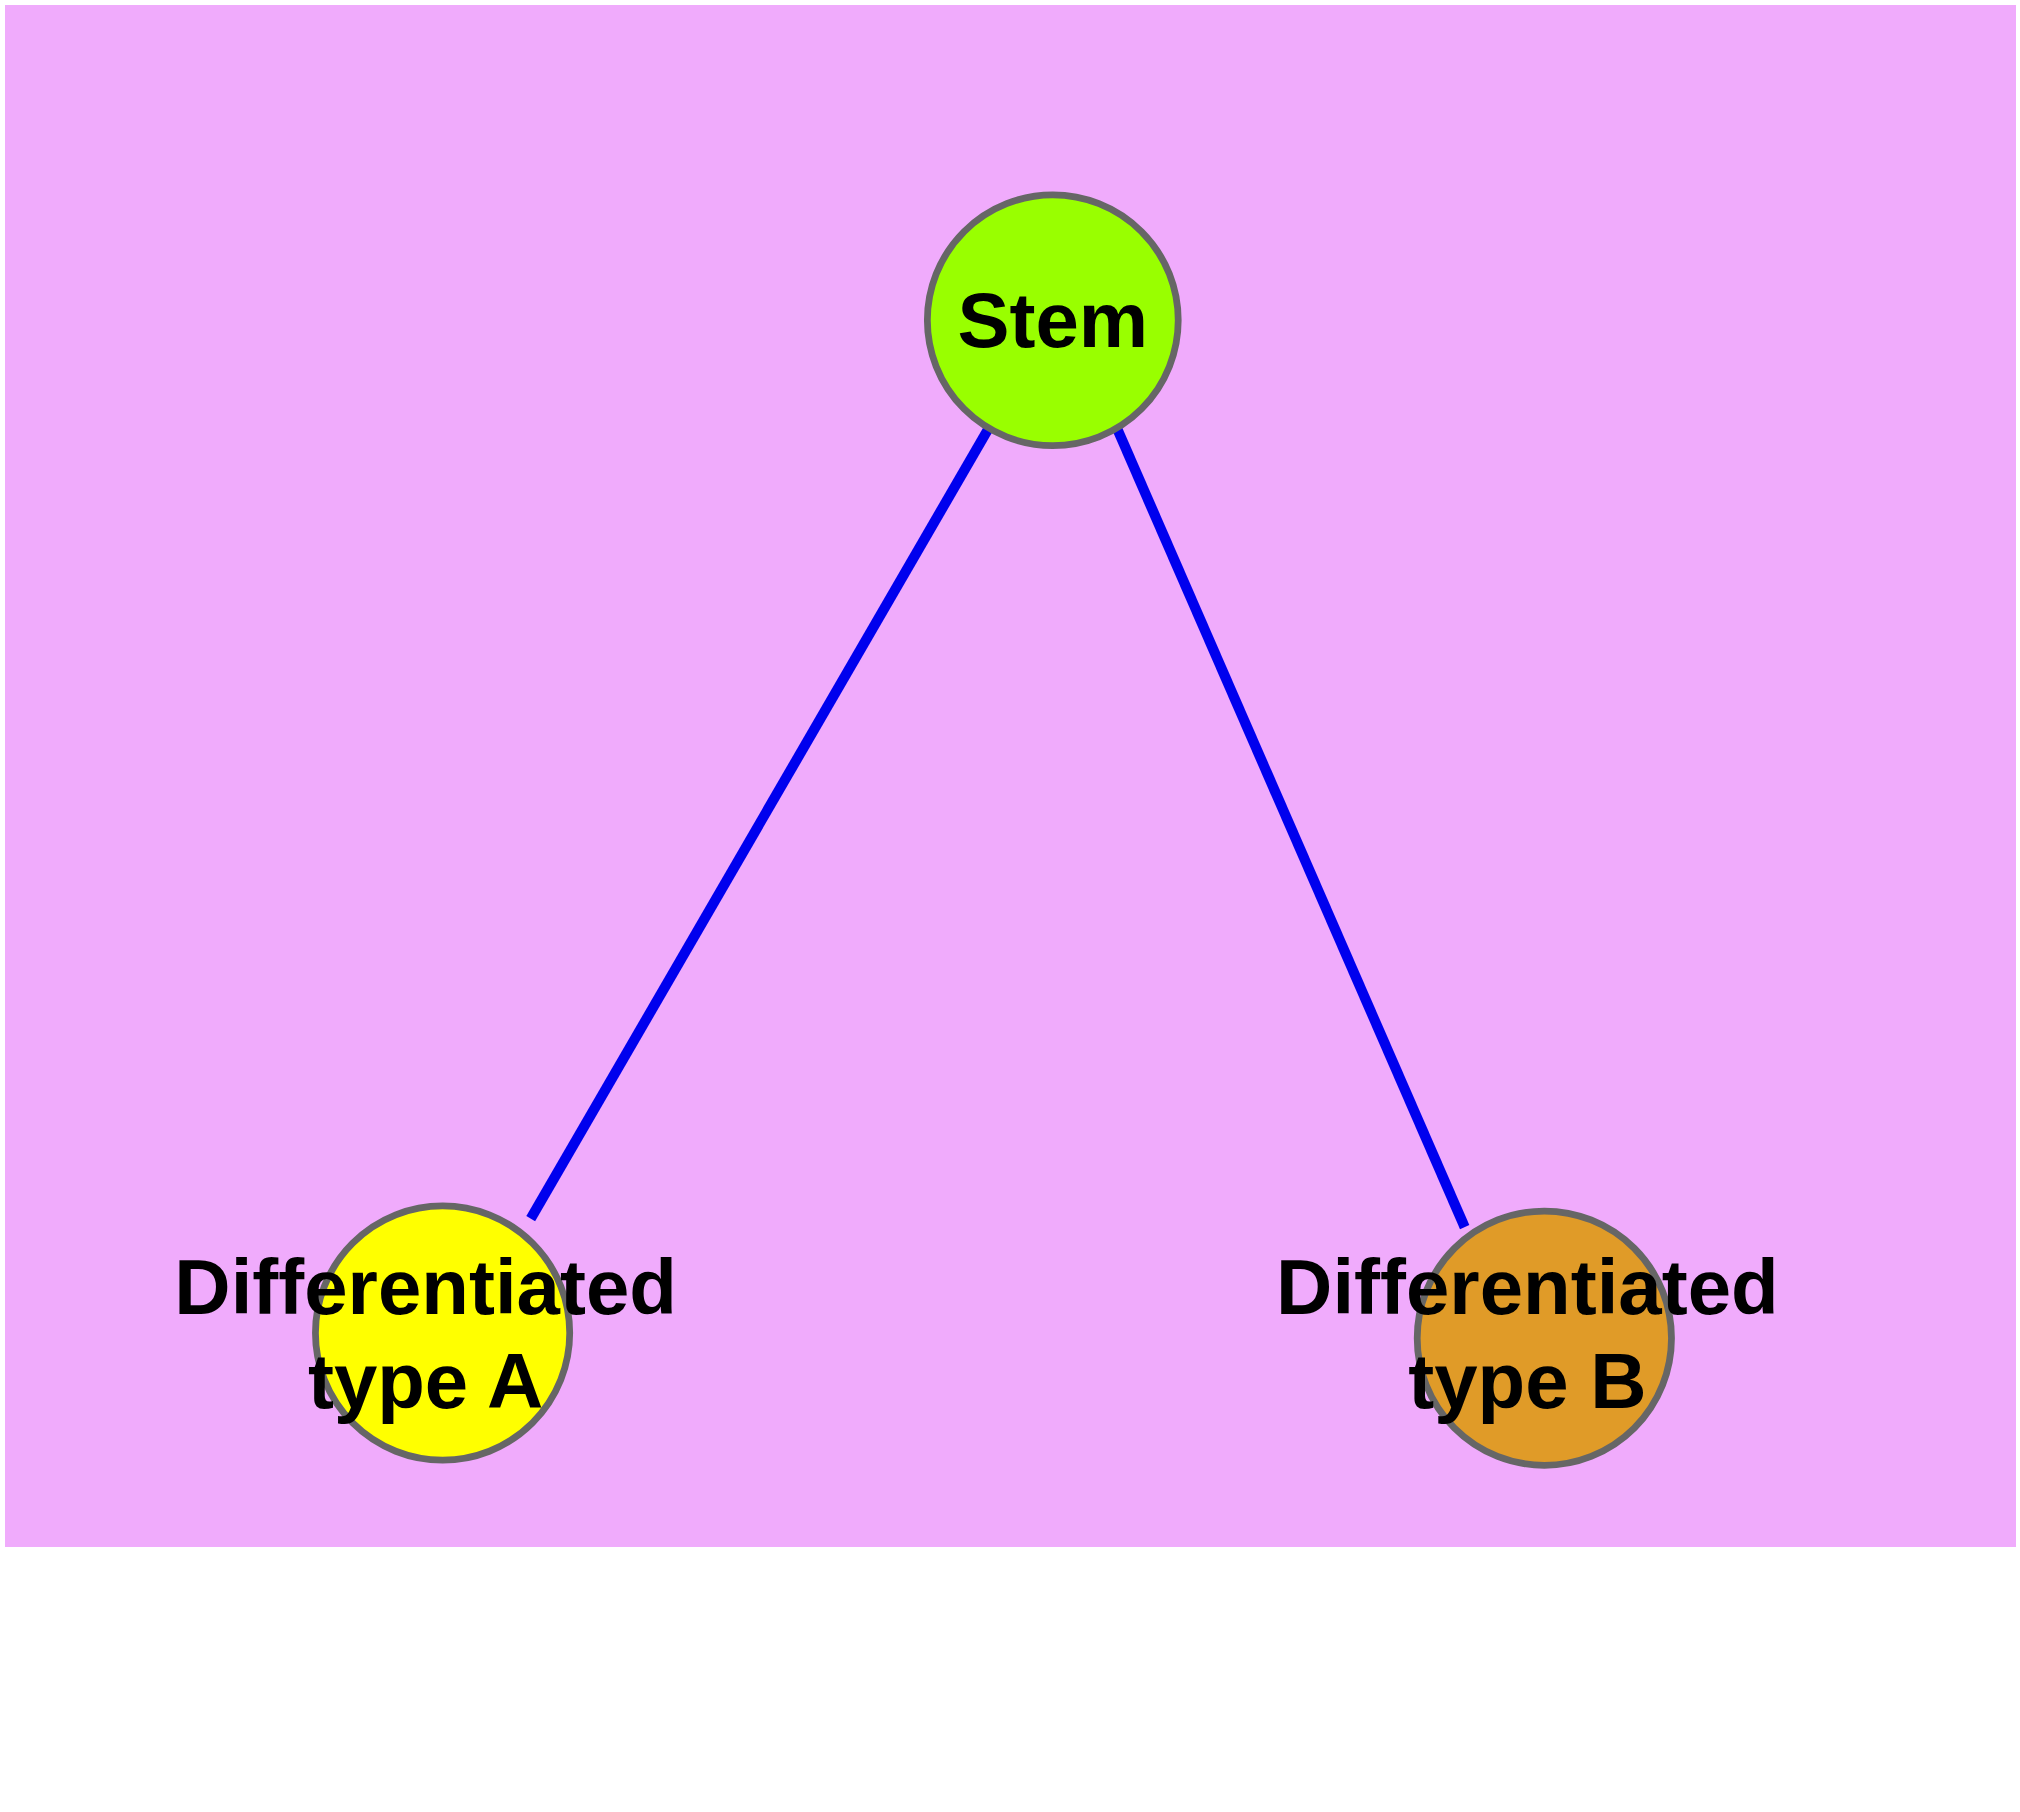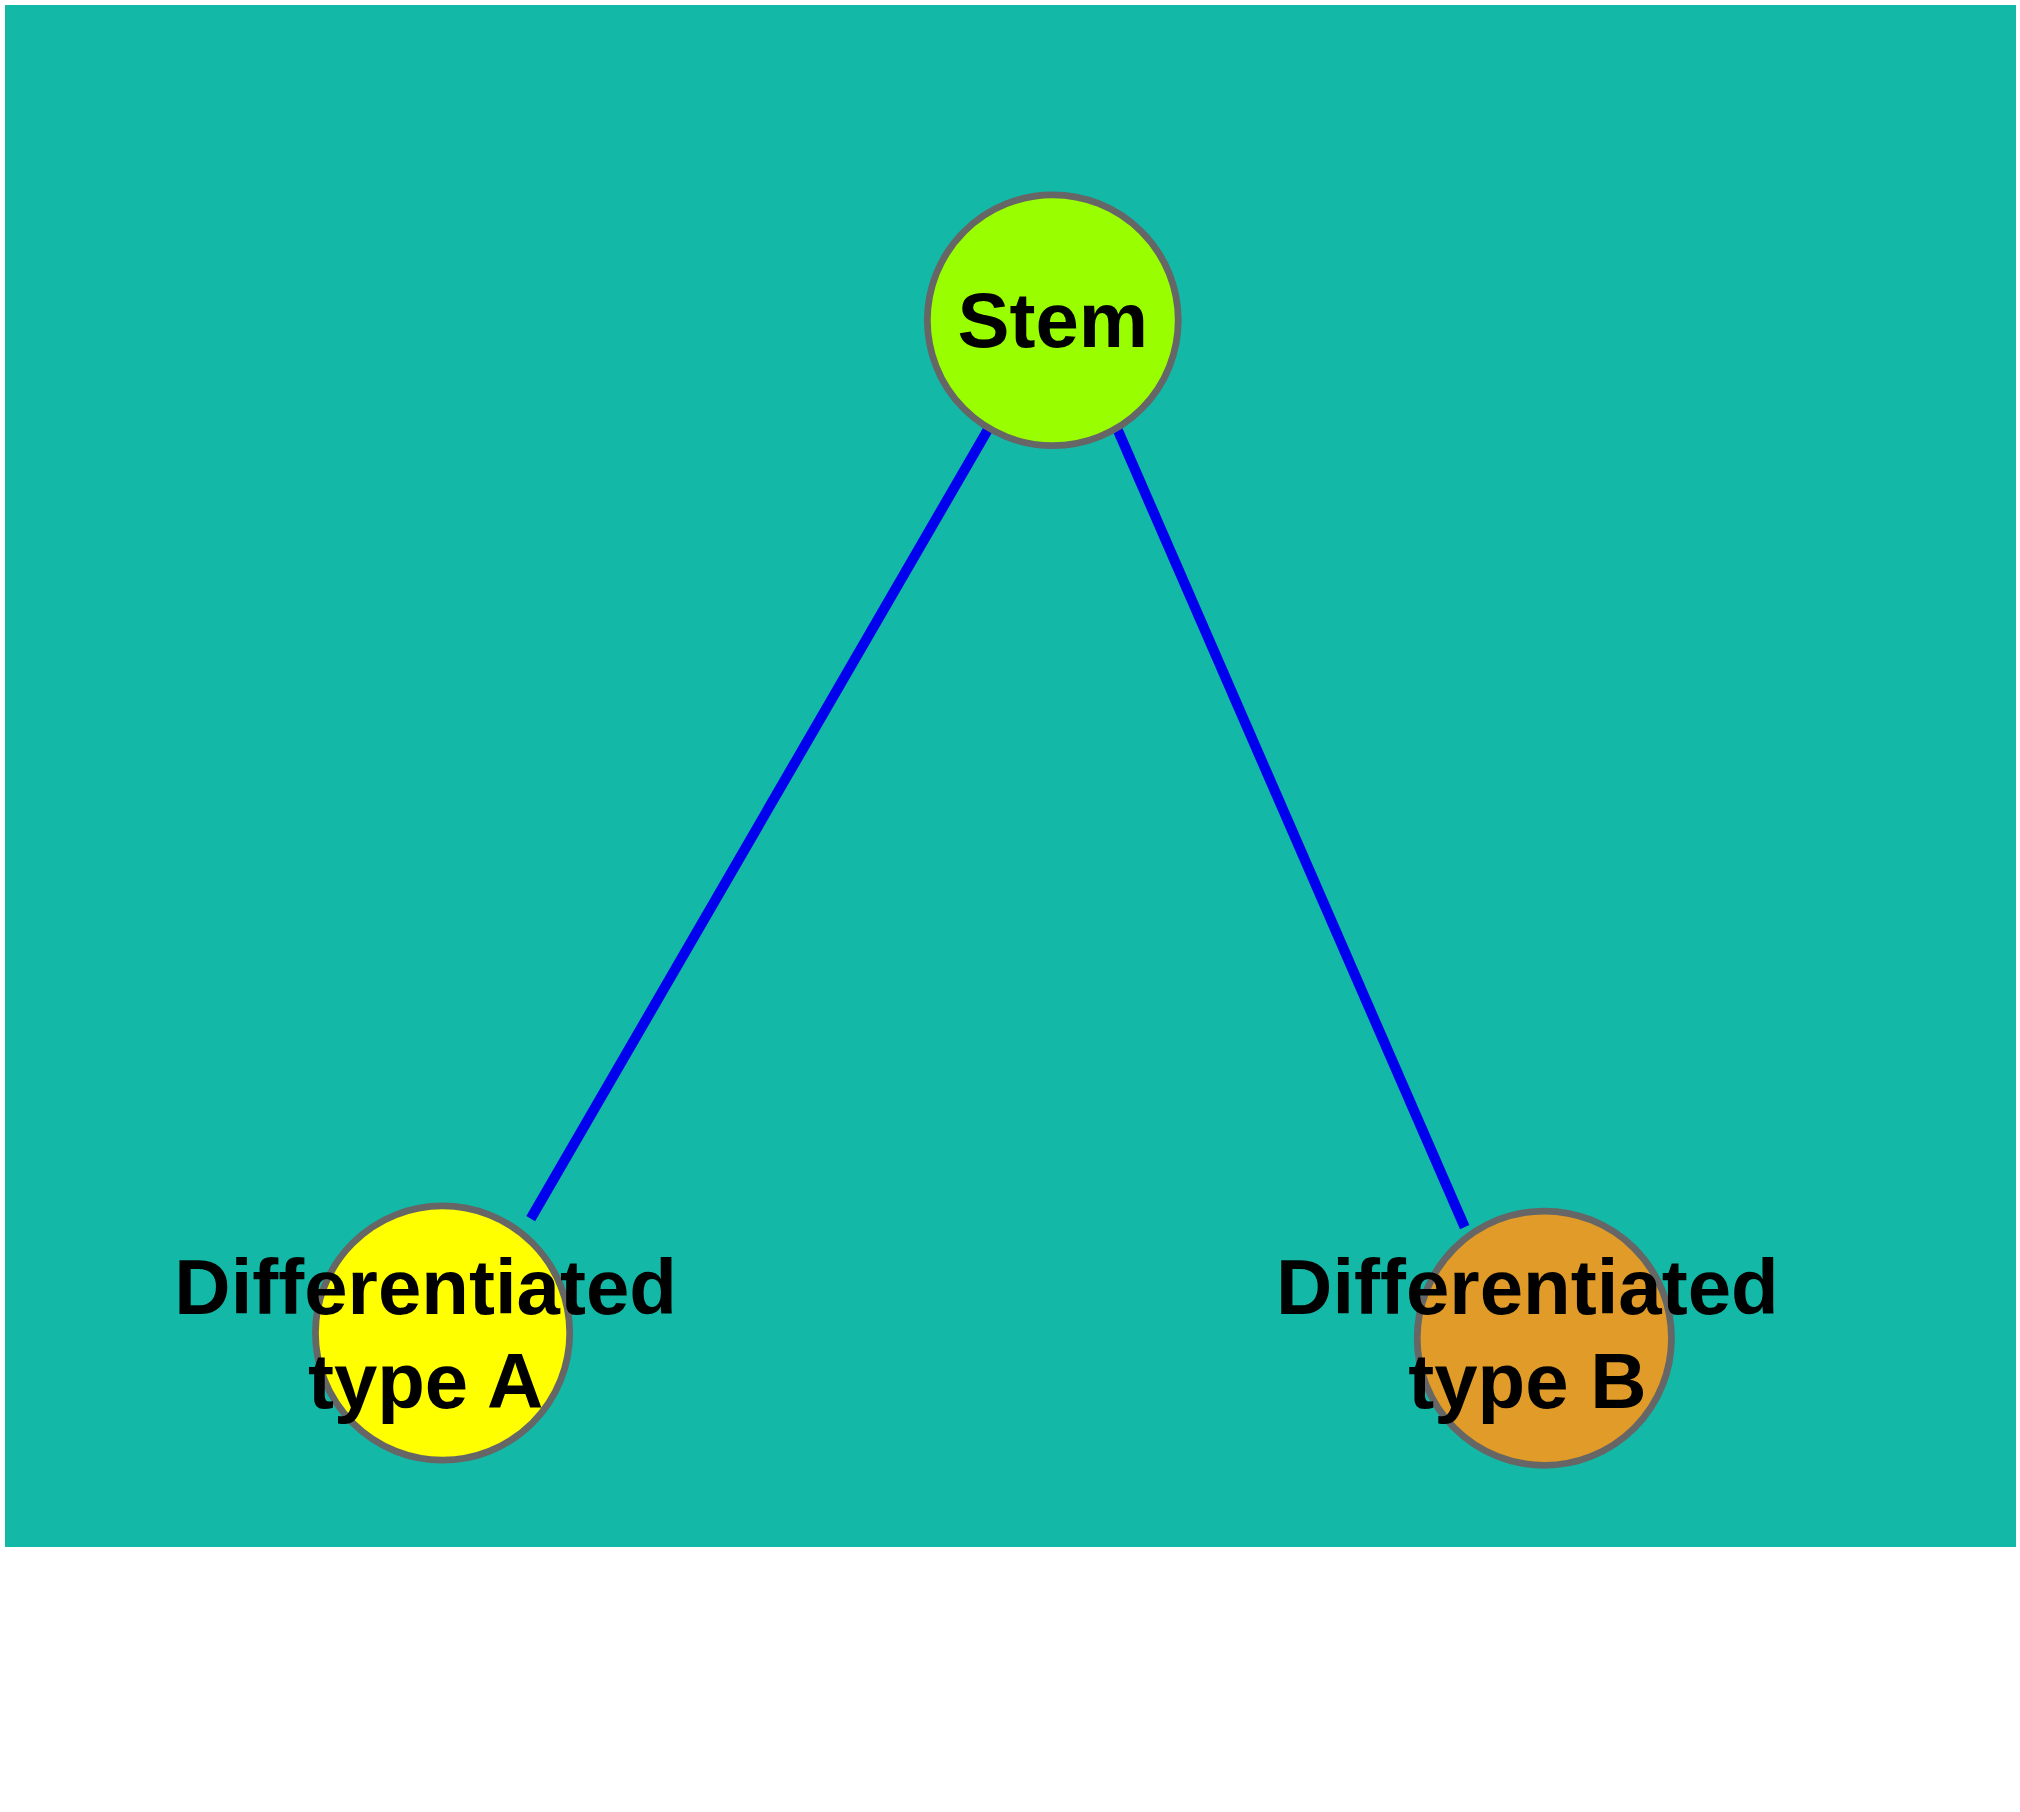--- a/index.html
+++ b/index.html
@@ -11,21 +11,21 @@
   body {
     width: 2021px;
     height: 1812px;
     overflow: hidden;
     font-family: "Liberation Sans", sans-serif;
   }
   #graph-canvas {
     position: relative;
     width: 2021px;
     height: 1552px;
-    background: #14b8a6;
+    background: #f0abfc;
     box-sizing: border-box;
     border: 5.1px solid #ffffff;
   }
   #graph-svg {
     position: absolute;
     top: 0;
     left: 0;
     width: 2021px;
     height: 1812px;
     display: block;

